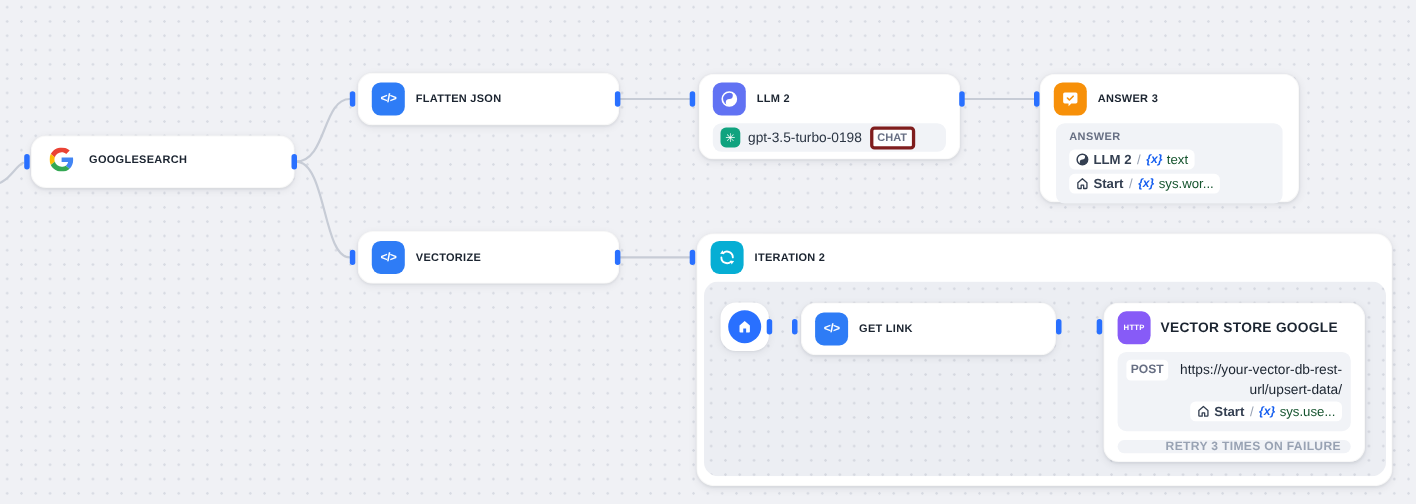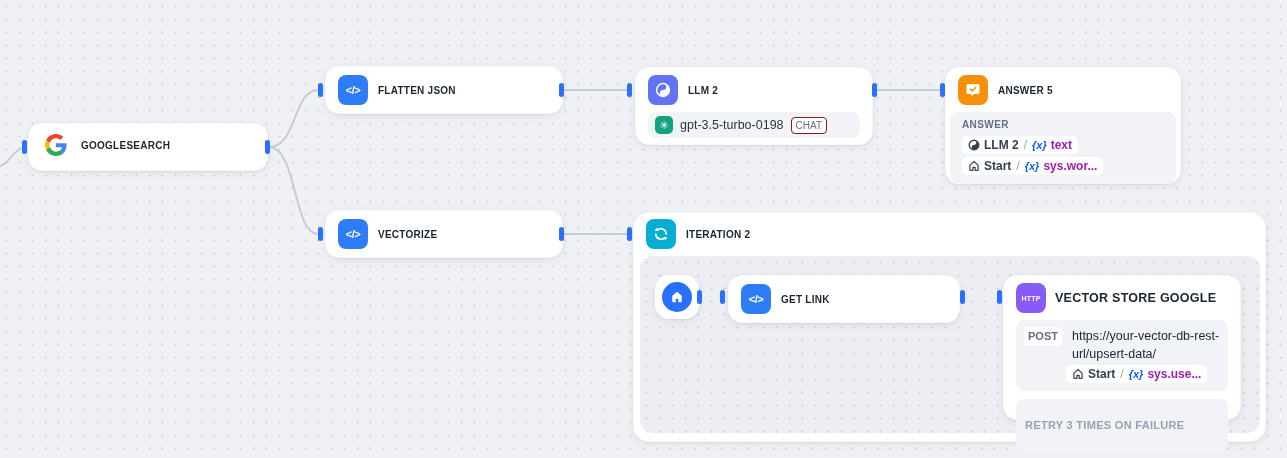--- a/index.html
+++ b/index.html
@@ -31,31 +31,31 @@
   .title{font-size:10px;font-weight:700;color:#1b2430;letter-spacing:.25px;white-space:nowrap;}
 
   .handle{position:absolute;width:5px;height:14px;border-radius:3px;background:#2970ff;}
 
   
   .model-row{margin:0 12px;display:flex;align-items:center;gap:7px;
     background:#f1f3f7;border-radius:8px;height:26px;padding:0 7px;}
   .openai-sq{width:18px;height:18px;border-radius:5px;background:#10a37f;color:#fff;
     display:flex;align-items:center;justify-content:center;font-size:11px;flex:0 0 auto;}
   .model-name{font-size:12.5px;color:#2c3644;font-weight:500;white-space:nowrap;}
-  .mode-badge{font-size:10px;font-weight:400;color:#676f83;background:rgba(255,255,255,.85);
-    border:1px solid #7f1d1d;border-radius:4px;padding:1px 4px;line-height:1.3;}
-
-  
-  .section{margin:0 4px;background:#f1f3f7;border-radius:8px;padding:7px 12px;}
+  .mode-badge{font-size:10px;font-weight:700;color:#676f83;background:rgba(255,255,255,.85);
+    border:3px solid #7f1d1d;border-radius:4px;padding:1px 4px;line-height:1.3;}
+
+  
+  .section{margin:0 14px;background:#f1f3f7;border-radius:8px;padding:7px 12px;}
   .section-label{font-size:10px;font-weight:700;color:#676f83;letter-spacing:.4px;margin-bottom:4px;}
   .chip{display:inline-flex;align-items:center;gap:4px;background:#fff;border-radius:5px;
     padding:2px 6px;font-size:12px;color:#354052;font-weight:600;margin-top:2px;white-space:nowrap;}
   .chip .sep{color:#98a2b3;font-weight:400;padding:0 1px;}
   .chip .varx{color:#155eef;font-style:italic;font-weight:700;font-size:11px;}
-  .chip .varname{color:#a21caf;font-weight:700;}
+  .chip .varname{color:#14532d;font-weight:400;}
   .chip svg{flex:0 0 auto;}
 
   
   .iter-body{position:absolute;left:6px;right:5px;top:43px;bottom:8px;border-radius:13px;
     background-color:#eceef3;
     background-image:radial-gradient(circle,#d5d8e0 1px,transparent 1.3px);
     background-size:13px 13px;}
 
   .home-node{position:absolute;background:#fff;border-radius:14px;
     box-shadow:0 1px 2px rgba(16,24,40,.05),0 2px 8px rgba(16,24,40,.07);
@@ -63,21 +63,21 @@
   .home-circle{width:30px;height:30px;border-radius:50%;background:#2970ff;
     display:flex;align-items:center;justify-content:center;}
 
   
   .api-box{margin:0 12px;background:#f1f3f7;border-radius:8px;padding:7px 8px;}
   .api-row{display:flex;gap:10px;align-items:flex-start;}
   .method{font-size:11px;font-weight:700;color:#676f83;background:#fff;border-radius:4px;
     padding:1px 4px;line-height:1.5;flex:0 0 auto;}
   .url{font-size:12.5px;color:#1b2430;font-weight:500;line-height:1.45;
     word-break:break-all;width:174px;}
-  .retry{margin:8px 12px 0;background:#f1f3f7;border-radius:8px;padding:20px 9px;
+  .retry{margin:8px 12px 0;background:#f1f3f7;border-radius:8px;padding:0 9px;
     font-size:11px;font-weight:600;color:#98a2b3;letter-spacing:.3px;white-space:nowrap;}
 </style>
 </head>
 <body>
 
 <div id="canvas">
 
   <svg class="edges" width="1287" height="458" viewBox="0 0 1287 458">
     <path class="edge" d="M -6 168 C 8 166 13 152 21 148"></path>
     <path class="edge" d="M 269 147 C 297 147 293 90 318 90"></path>
@@ -128,21 +128,21 @@
   </div>
 
   <div class="node" style="left:945px;top:67px;width:236px;height:117px;">
     <div class="node-header" style="height:44px;">
       <span class="icon30 icon-answer">
         <svg width="16" height="16" viewBox="0 0 16 16">
           <path d="M3 2h10a1.5 1.5 0 0 1 1.5 1.5v7A1.5 1.5 0 0 1 13 12H9l-2.6 2.6V12H3a1.5 1.5 0 0 1-1.5-1.5v-7A1.5 1.5 0 0 1 3 2z" fill="#fff"></path>
           <path d="M5.4 7.1l1.8 1.8 3.4-3.4" stroke="#f79009" stroke-width="1.5" fill="none" stroke-linecap="round" stroke-linejoin="round"></path>
         </svg>
       </span>
-      <span class="title">ANSWER 5</span>
+      <span class="title">ANSWER 3</span>
     </div>
     <div class="section">
       <div class="section-label">ANSWER</div>
       <div>
         <span class="chip">
           <svg width="12" height="12" viewBox="0 0 16 16">
             <circle cx="8" cy="8" r="6.4" fill="none" stroke="#354052" stroke-width="1.8"></circle>
             <path d="M8 1.6a6.4 6.4 0 0 1 0 12.8 3.2 3.2 0 0 1 0-6.4 3.2 3.2 0 0 0 0-6.4z" fill="#354052"></path>
           </svg>
           <span>LLM 2</span>
@@ -197,21 +197,21 @@
     </span>
   </div>
 
   <div class="node" style="left:728px;top:275px;width:232px;height:48px;">
     <div class="node-header" style="height:46px;">
       <span class="icon30 icon-code">&lt;/&gt;</span>
       <span class="title">GET LINK</span>
     </div>
   </div>
 
-  <div class="node" style="left:1003px;top:275px;width:238px;height:145px;">
+  <div class="node" style="left:1003px;top:275px;width:238px;height:145px;text-align:right;">
     <div class="node-header" style="height:44px;gap:9px;">
       <span class="icon30 icon-http">HTTP</span>
       <span class="title" style="font-size:12.5px;">VECTOR STORE GOOGLE</span>
     </div>
     <div class="api-box">
       <div class="api-row">
         <span class="method">POST</span>
         <span class="url">https://your-vector-db-rest-url/upsert-data/</span>
       </div>
       <div style="margin-left:42px;">

